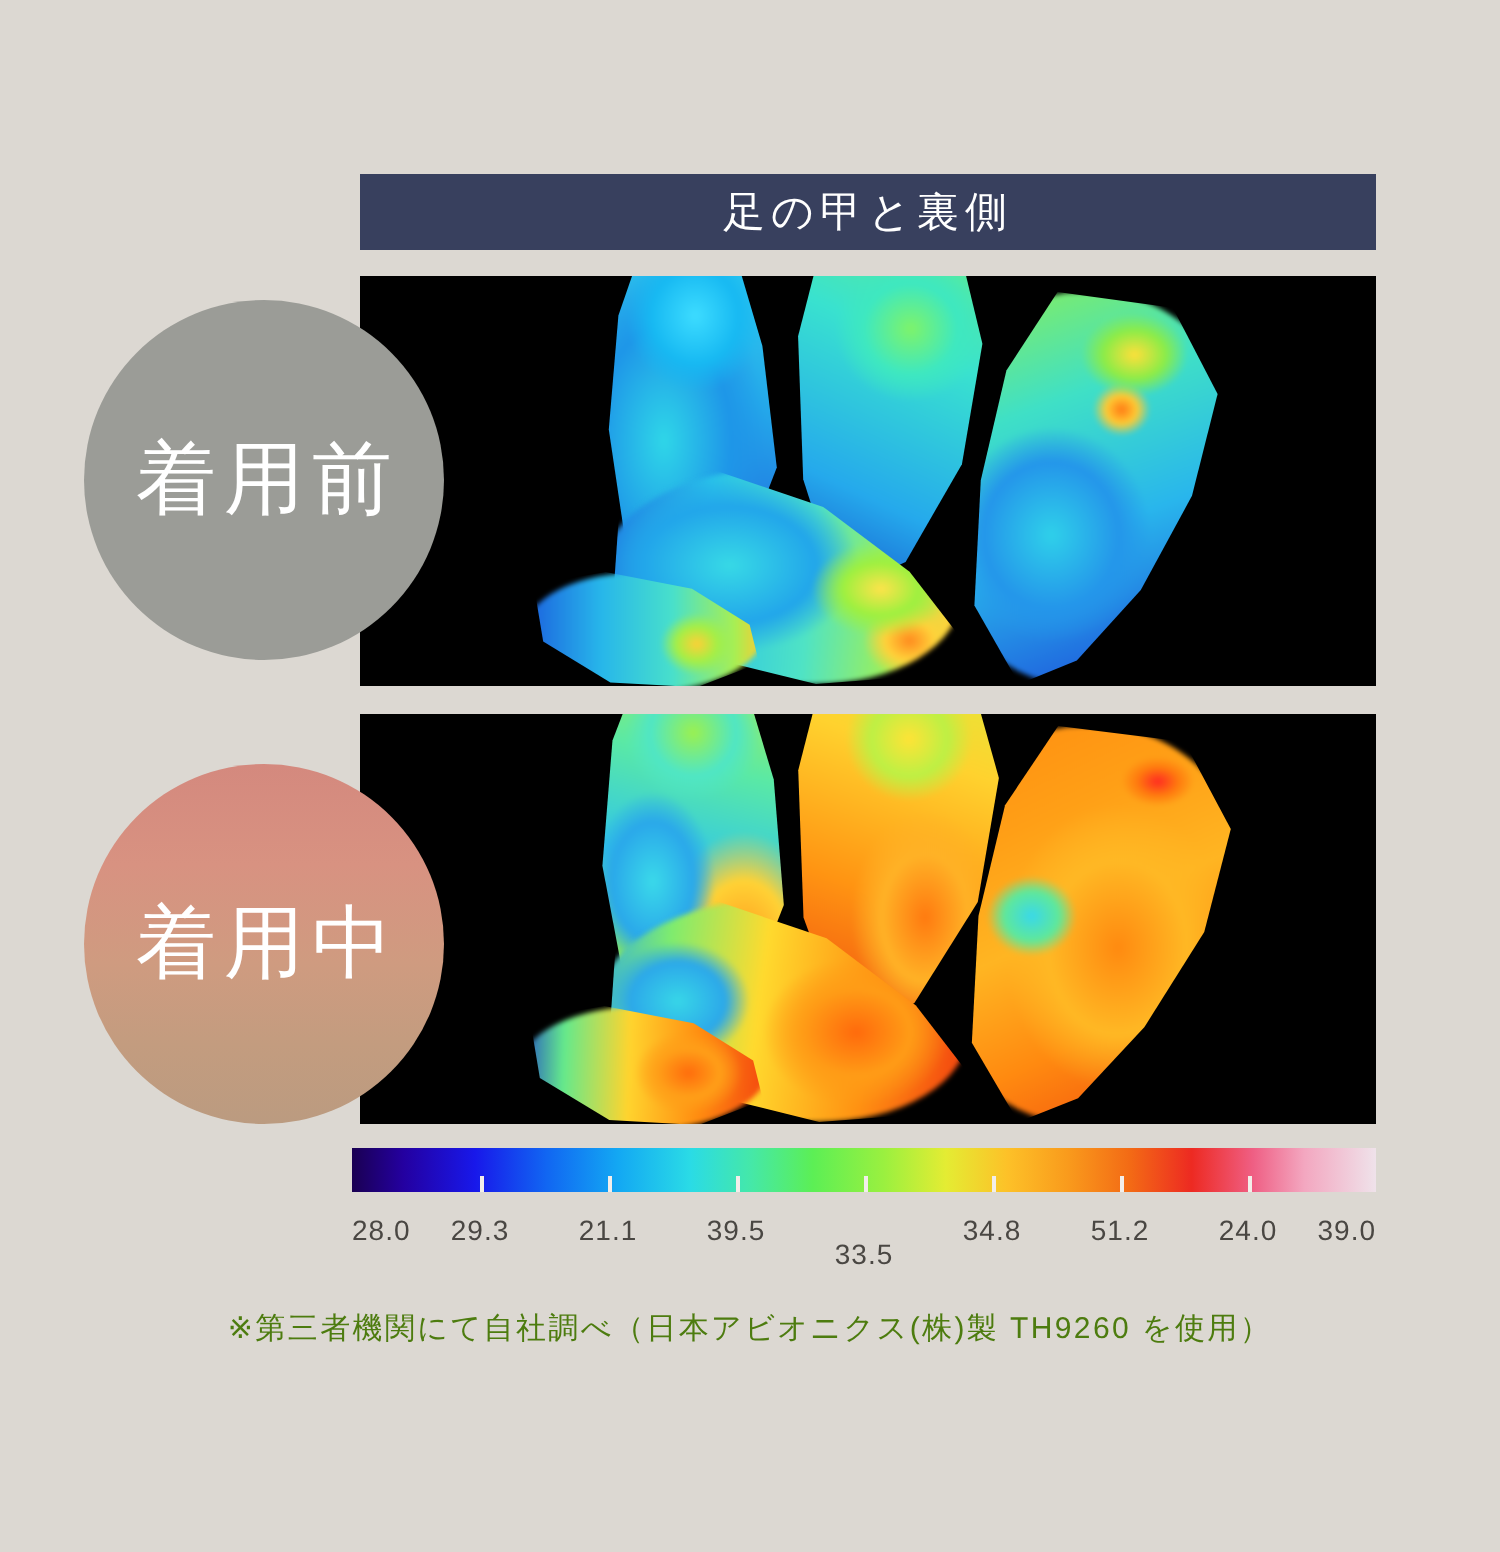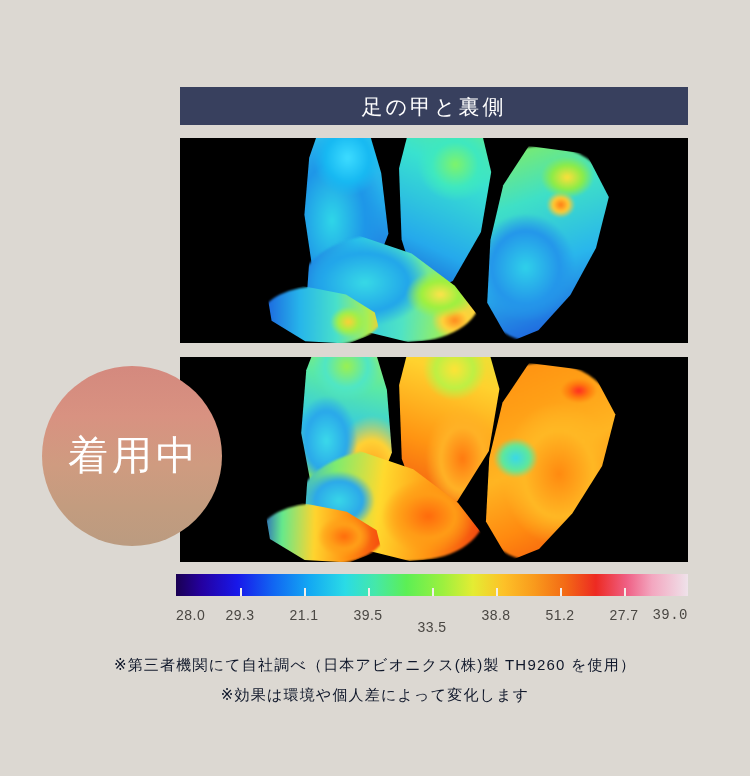--- a/index.html
+++ b/index.html
@@ -189,23 +189,22 @@
     line-height: 1;
     text-indent: 4px;
   }
   .badge-before {
     left: 42px;
     top: 150px;
     background: #9b9c97;
   }
   .badge-during {
     left: 42px;
-    top: 366px;
+    top: 382px;
     background: linear-gradient(180deg, #d4897e 0%, #d89281 28%, #cf9b80 55%, #c39c7f 78%, #bb9b80 100%);
-    font-family: Liberation Serif, serif;
   }
 
   
   .scale-wrap {
     position: absolute;
     left: 176px;
     top: 574px;
     width: 512px;
   }
   .scale-bar {
@@ -261,21 +260,21 @@
   
   .footnotes {
     position: absolute;
     left: 0;
     top: 650px;
     width: 750px;
     text-align: center;
   }
   .footnotes .note {
     font-size: 15px;
-    color: #0f172a;
+    color: #4d7c0f;
     letter-spacing: 1.2px;
     line-height: 2.0;
   }
 </style>
 </head>
 <body>
 
 <div id="page">
 
   <div class="header-bar">
@@ -295,20 +294,23 @@
   <div class="thermal-panel during">
     <div class="thermal-stage">
       <div class="foot d-leg-right"></div>
       <div class="foot d-leg-left"></div>
       <div class="foot d-foot-right"></div>
       <div class="foot d-foot-left"></div>
       <div class="foot d-foot-small"></div>
     </div>
   </div>
 
+  <div class="badge badge-before">
+    <span class="badge-label">着用前</span>
+  </div>
   <div class="badge badge-during">
     <span class="badge-label">着用中</span>
   </div>
 
   <div class="scale-wrap">
     <div class="scale-bar"></div>
     <div class="ticks" id="colorbar-ticks">
         <div class="tick" style="left: 12.5%;"></div>
         <div class="tick" style="left: 25%;"></div>
         <div class="tick" style="left: 37.5%;"></div>
@@ -316,25 +318,24 @@
         <div class="tick" style="left: 62.5%;"></div>
         <div class="tick" style="left: 75%;"></div>
         <div class="tick" style="left: 87.5%;"></div>
       </div>
     <div class="scale-labels" id="colorbar-labels">
         <div class="lbl" style="left: 0%; transform: translateX(0px);">28.0</div>
         <div class="lbl" style="left: 12.5%;">29.3</div>
         <div class="lbl" style="left: 25%;">21.1</div>
         <div class="lbl" style="left: 37.5%;">39.5</div>
         <div class="lbl" style="left: 50%; margin-top: 12px;">33.5</div>
-        <div class="lbl" style="left: 62.5%;">38.8</div>
+        <div class="lbl" style="left: 62.5%;">34.8</div>
         <div class="lbl" style="left: 75%;">51.2</div>
-        <div class="lbl" style="left: 87.5%;">27.7</div>
-        <div class="lbl" style="left: 100%; transform: translateX(-100%); font-family: Liberation Mono, monospace;">39.0</div>
+        <div class="lbl" style="left: 87.5%;">24.0</div>
+        <div class="lbl" style="left: 100%; transform: translateX(-100%);">39.0</div>
       </div>
   </div>
 
   <div class="footnotes">
     <div class="note">※第三者機関にて自社調べ（日本アビオニクス(株)製 TH9260 を使用）</div>
-    <div class="note">※効果は環境や個人差によって変化します</div>
   </div>
 
 </div>
 
 </body></html>

